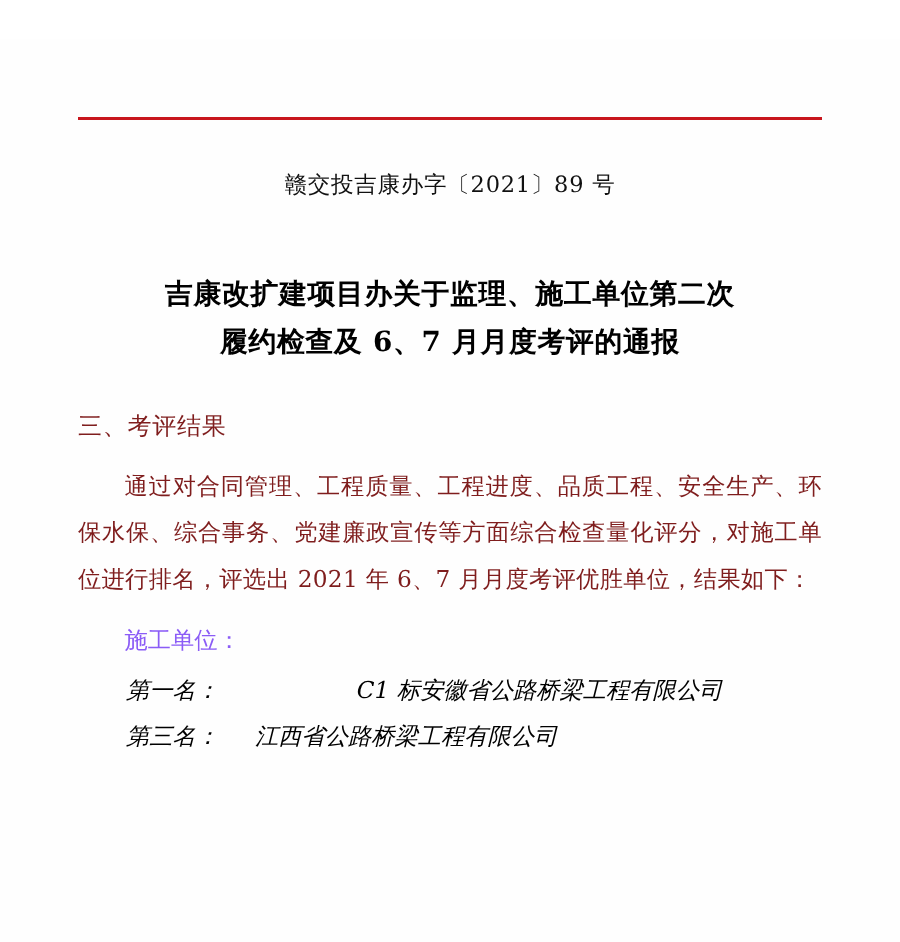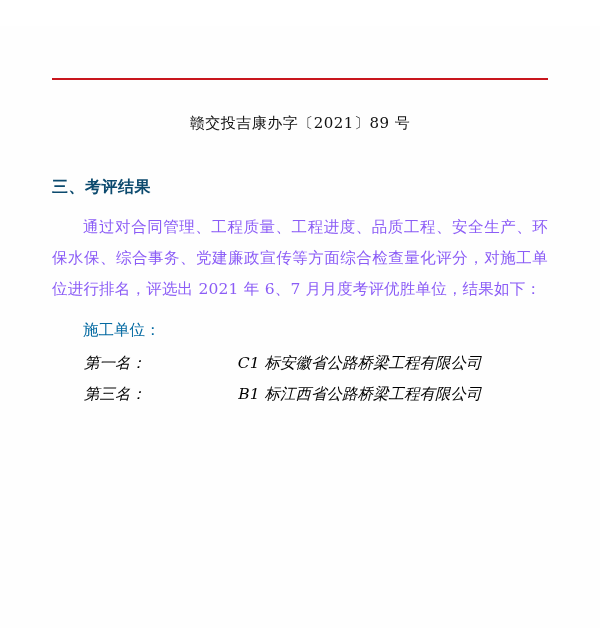--- a/index.html
+++ b/index.html
@@ -75,42 +75,42 @@
     text-align: center;
     font-weight: bold;
     font-size: 18.5px;
     line-height: 1.75;
     color: #000;
     letter-spacing: 0.5px;
   }
 
   
   .section-head {
-    margin-top: 44px;
-    font-weight: bold;
+    margin-top: 28px;
+    font-weight: normal;
     font-size: 16px;
-    color: #0c4a6e;
+    color: #7f1d1d;
     letter-spacing: 0.5px;
   }
 
   .para {
     margin-top: 14px;
     font-size: 15.5px;
     line-height: 2.0;
-    color: #8b5cf6;
+    color: #7f1d1d;
     text-align: justify;
     text-indent: 2em;
     letter-spacing: 0.2px;
   }
 
   .sub-label {
     margin-top: 10px;
     font-size: 15.5px;
     line-height: 2.0;
-    color: #0369a1;
+    color: #8b5cf6;
     text-indent: 2em;
   }
 
   .rank-list {
     margin-top: 2px;
     font-style: italic;
   }
   .rank-row {
     display: flex;
     font-size: 15.5px;
@@ -139,33 +139,36 @@
 
   <div class="letterhead">
     <div class="letterhead-line">
     </div>
   </div>
 
   <div class="red-rule"></div>
 
   <div class="docnum">赣交投吉康办字〔2021〕89 号</div>
 
+  <div class="doc-title">
+    <div>吉康改扩建项目办关于监理、施工单位第二次</div>
+    <div>履约检查及 6、7 月月度考评的通报</div>
+  </div>
 
   <div class="section-head">三、考评结果</div>
 
   <div class="para">通过对合同管理、工程质量、工程进度、品质工程、安全生产、环保水保、综合事务、党建廉政宣传等方面综合检查量化评分，对施工单位进行排名，评选出 2021 年 6、7 月月度考评优胜单位，结果如下：</div>
 
   <div class="sub-label">施工单位：</div>
 
   <div class="rank-list">
     <div class="rank-row">
       <span class="rank-rank">第一名：</span>
       <span class="rank-code">C1 标</span>
       <span class="rank-company">安徽省公路桥梁工程有限公司</span>
     </div>
     <div class="rank-row">
       <span class="rank-rank">第三名：</span>
-      <span class="rank-code">B1 标</span>
       <span class="rank-company">江西省公路桥梁工程有限公司</span>
     </div>
   </div>
 
 </div>
 
 </body></html>

